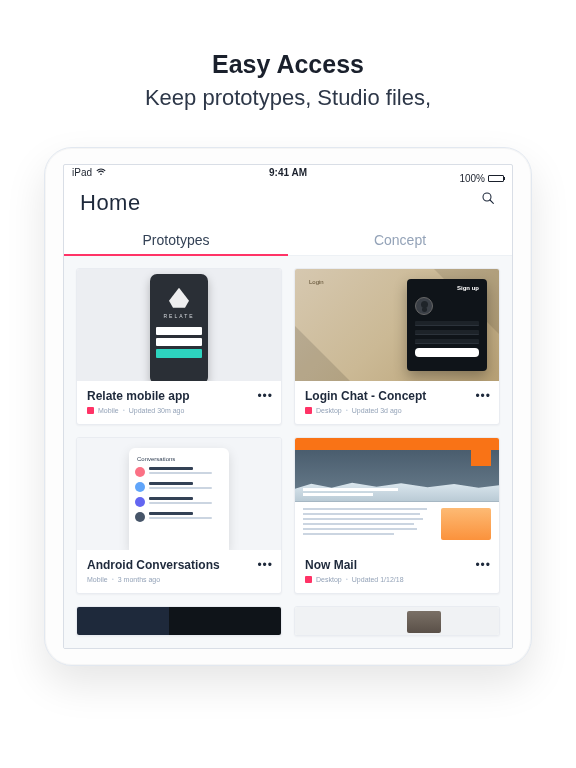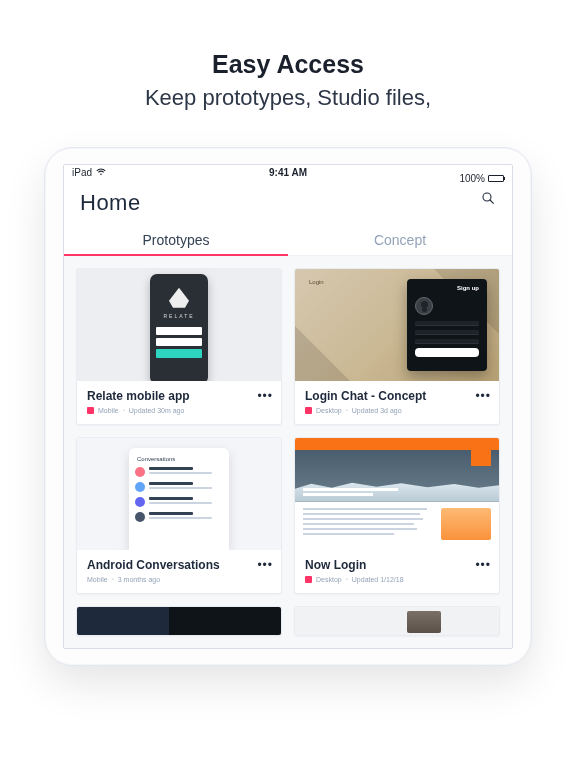--- a/index.html
+++ b/index.html
@@ -309,21 +309,21 @@
               <div class="news-l" style="width:92%"></div>
                 <div class="news-l" style="width:85%"></div>
               <div class="news-l" style="width:88%"></div>
                 <div class="news-l" style="width:70%"></div>
             </div>
             <div class="news-side"></div>
           </div>
         </div>
         <div class="card-meta">
           <span class="more">•••</span>
-          <div class="card-title">Now Login</div>
+          <div class="card-title">Now Mail</div>
           <div class="meta-line">
             <span class="pink-sq"></span>
             <span>Desktop</span>
             <span class="dot">•</span>
             <span>Updated 1/12/18</span>
           </div>
         </div>
       </div>
 
       <div class="card row3">

